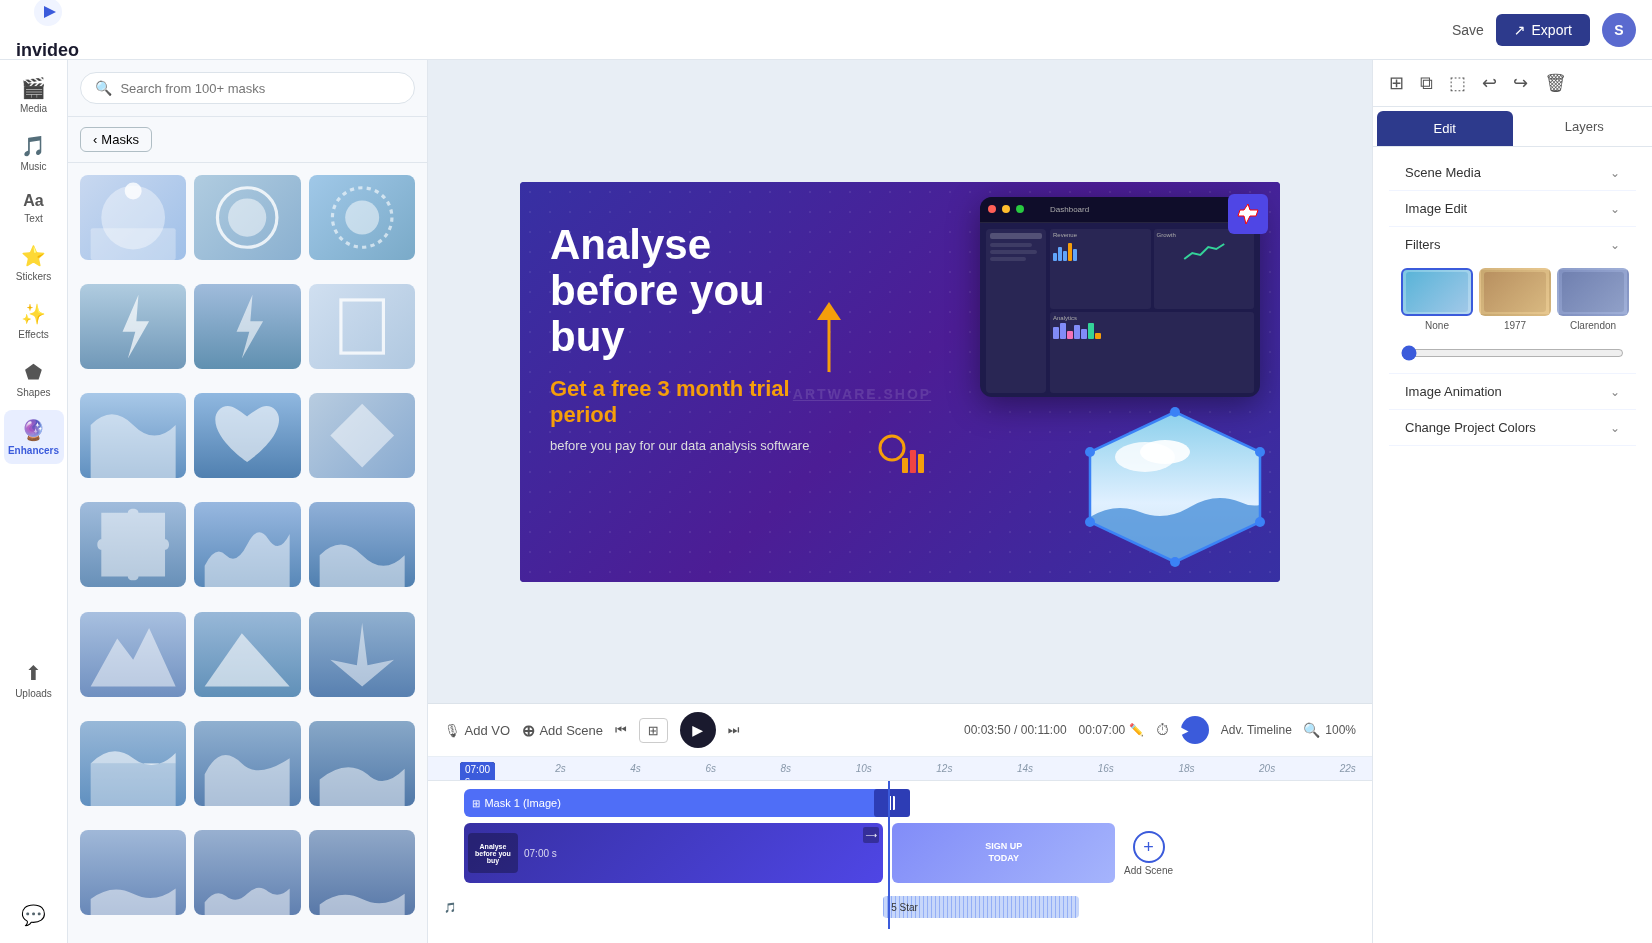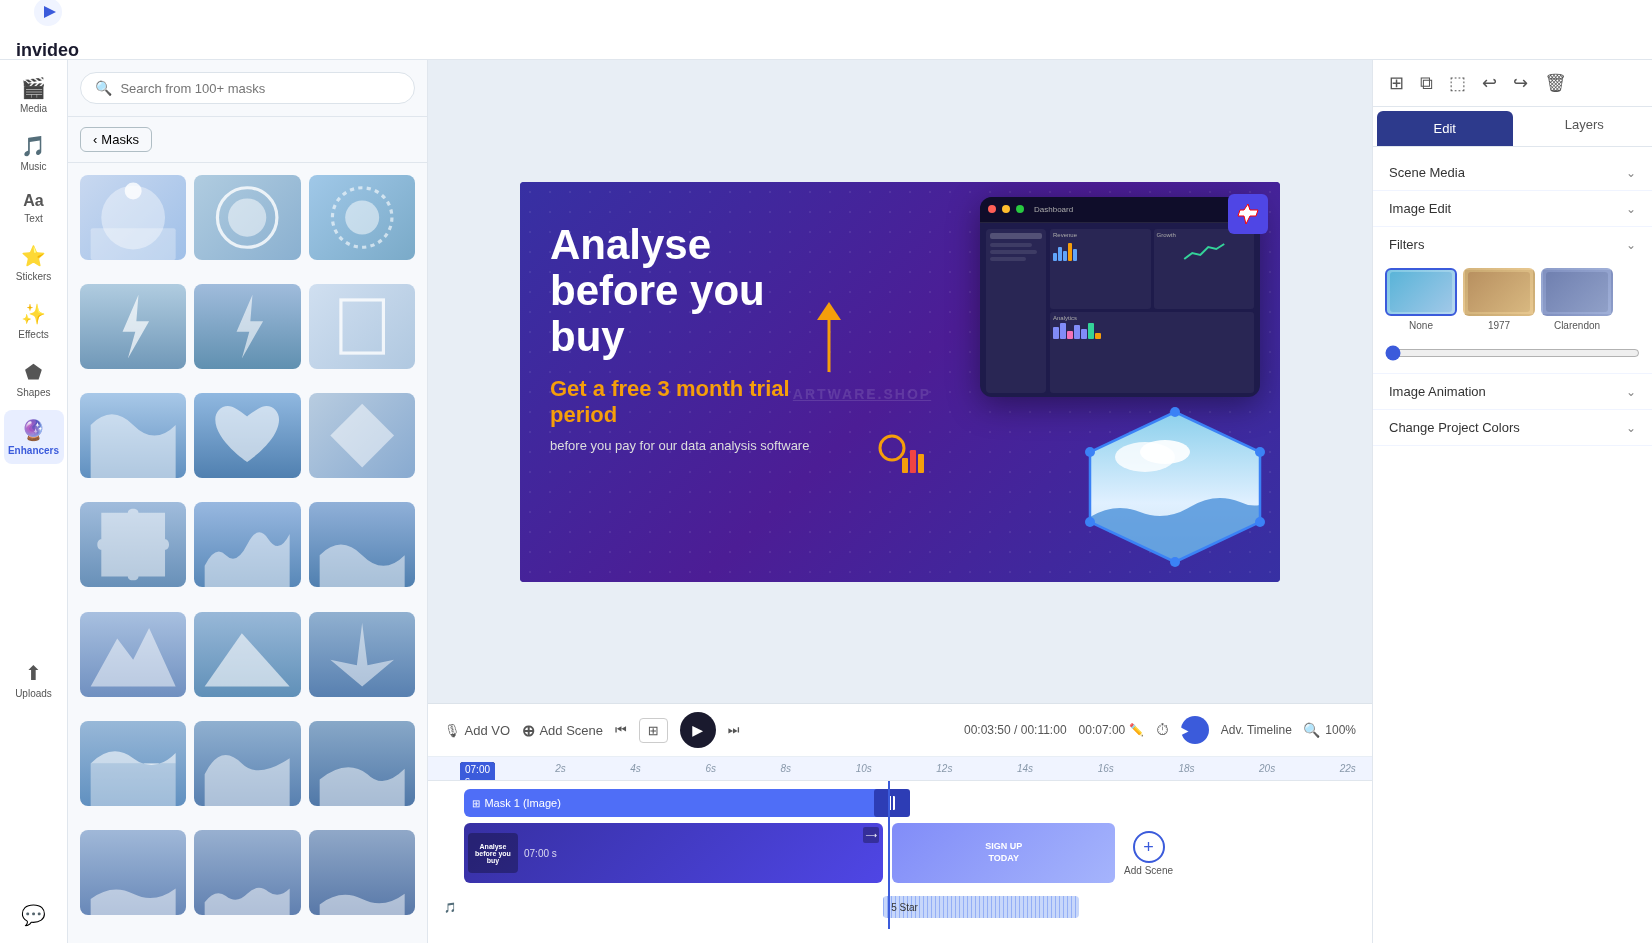--- a/index.html
+++ b/index.html
@@ -67,24 +67,24 @@
     .track-bar-mask { background: #4f6ef7; color: #fff; left: 0; width: 48%; }
     .add-scene-circle { width: 32px; height: 32px; border-radius: 50%; border: 2px solid #3b5bdb; display: flex; align-items: center; justify-content: center; color: #3b5bdb; font-size: 18px; }
     .track-audio { height: 22px; background: #c7d7fa; border-radius: 4px; left: 0; width: 46%; top: 5px; position: absolute; display: flex; align-items: center; overflow: hidden; }
     .track-audio2 { height: 22px; background: #c7d7fa; border-radius: 4px; left: 47%; width: 22%; top: 5px; position: absolute; display: flex; align-items: center; overflow: hidden; }
     .audio-wave { width: 100%; height: 100%; background: repeating-linear-gradient(90deg, #7e9ef5 0px, #7e9ef5 1px, transparent 1px, transparent 4px); opacity: 0.7; }
 
     
     .right-panel { width: 280px; background: #fff; border-left: 1px solid #e0e6ed; display: flex; flex-direction: column; flex-shrink: 0; overflow: hidden; }
     .right-top-icons { display: flex; align-items: center; gap: 8px; padding: 8px 12px; border-bottom: 1px solid #e0e6ed; }
     .right-icon-btn { background: none; border: none; cursor: pointer; color: #555; font-size: 18px; padding: 4px; border-radius: 4px; }
-    .right-tabs { display: flex; border-bottom: 1px solid #e0e6ed; }
+    .right-tabs { display: flex; border-bottom: 1px solid #e0e6ed; align-items: center; }
     .right-tab { flex: 1; text-align: center; padding: 10px; font-size: 13px; font-weight: 500; cursor: pointer; color: #555; }
     .right-tab.active { background: #2d3a8c; color: #fff; border-radius: 6px 6px 0 0; margin: 4px 4px 0; }
-    .right-panel-body { overflow-y: auto; flex: 1; padding: 8px 0; }
+    .right-panel-body { overflow-y: auto; flex: 1; padding: 8px 16px; }
     .panel-section { border-bottom: 1px solid #f0f4ff; }
     .panel-section-header { display: flex; align-items: center; justify-content: space-between; padding: 10px 16px; cursor: pointer; }
     .panel-section-title { font-size: 13px; font-weight: 500; color: #333; }
     .panel-chevron { color: #888; font-size: 12px; }
     .filters-row { display: flex; gap: 6px; padding: 6px 12px 10px; overflow-x: auto; }
     .filter-item { flex-shrink: 0; display: flex; flex-direction: column; align-items: center; gap: 4px; cursor: pointer; }
     .filter-thumb { width: 72px; height: 48px; border-radius: 6px; background: #c8d8f0; border: 2px solid transparent; overflow: hidden; }
     .filter-thumb.selected { border-color: #3b5bdb; }
     .filter-label { font-size: 10px; color: #555; }
     .filter-note { font-size: 10px; color: #888; padding: 4px 12px 8px; line-height: 1.4; }
@@ -98,20 +98,28 @@
 <body>
 
 <div class="topbar">
   <div class="logo">
     <svg class="logo-icon" viewBox="0 0 28 28" fill="none">
       <circle cx="14" cy="14" r="14" fill="#f0f4ff"></circle>
       <polygon points="10,8 22,14 10,20" fill="#3b5bdb"></polygon>
     </svg>
     <span class="logo-text">invideo</span>
   </div>
+  <div class="topbar-right">
+    <button class="save-btn">Save</button>
+    <button class="export-btn">
+      <span>↗</span>
+      <span>Export</span>
+    </button>
+    <div class="avatar">S</div>
+  </div>
 </div>
 
 <div class="main">
 
   <div class="sidebar-icons">
     <div class="sidebar-icon-item">
       <span class="sidebar-icon-symbol">🎬</span>
       <span class="sidebar-icon-label">Media</span>
     </div>
     <div class="sidebar-icon-item">
@@ -311,21 +319,21 @@
 
           <div class="watermark" style="position:absolute;bottom:45%;left:45%;transform:translateX(-50%);color:rgba(255,255,255,0.12);font-size:14px;font-weight:700;letter-spacing:2px;z-index:5;white-space:nowrap;">ARTWARE.SHOP</div>
 
           <div style="position:absolute;right:0;top:0;width:55%;height:100%;z-index:3;overflow:hidden;">
 
             <div style="position:absolute;right:20px;top:15px;width:280px;height:200px;background:#1e1b4b;border-radius:12px;box-shadow:0 8px 32px rgba(0,0,0,0.4);overflow:hidden;">
               <div style="padding:8px;background:#0f0d2a;display:flex;align-items:center;gap:6px;border-bottom:1px solid rgba(255,255,255,0.1);">
                 <div style="width:8px;height:8px;border-radius:50%;background:#ff5f57;"></div>
                 <div style="width:8px;height:8px;border-radius:50%;background:#ffbd2e;"></div>
                 <div style="width:8px;height:8px;border-radius:50%;background:#28c940;"></div>
-                <span style="font-size:8px;color:#aaa;margin-left:4px;">Dashboard</span>
+                <span style="font-size:8px;color:#aaa;margin-left:20px;">Dashboard</span>
               </div>
               <div style="padding:6px;display:grid;grid-template-columns:60px 1fr;gap:4px;height:calc(100% - 24px);">
                 <div style="background:rgba(255,255,255,0.05);border-radius:4px;padding:4px;">
                   <div style="width:100%;height:6px;background:rgba(255,255,255,0.2);border-radius:2px;margin-bottom:4px;"></div>
                   <div style="width:80%;height:4px;background:rgba(255,255,255,0.1);border-radius:2px;margin-bottom:3px;"></div>
                   <div style="width:90%;height:4px;background:rgba(255,255,255,0.1);border-radius:2px;margin-bottom:3px;"></div>
                   <div style="width:70%;height:4px;background:rgba(255,255,255,0.1);border-radius:2px;"></div>
                 </div>
                 <div style="display:grid;grid-template-columns:1fr 1fr;grid-template-rows:1fr 1fr;gap:3px;">
                   <div style="background:rgba(255,255,255,0.05);border-radius:3px;padding:3px;">

